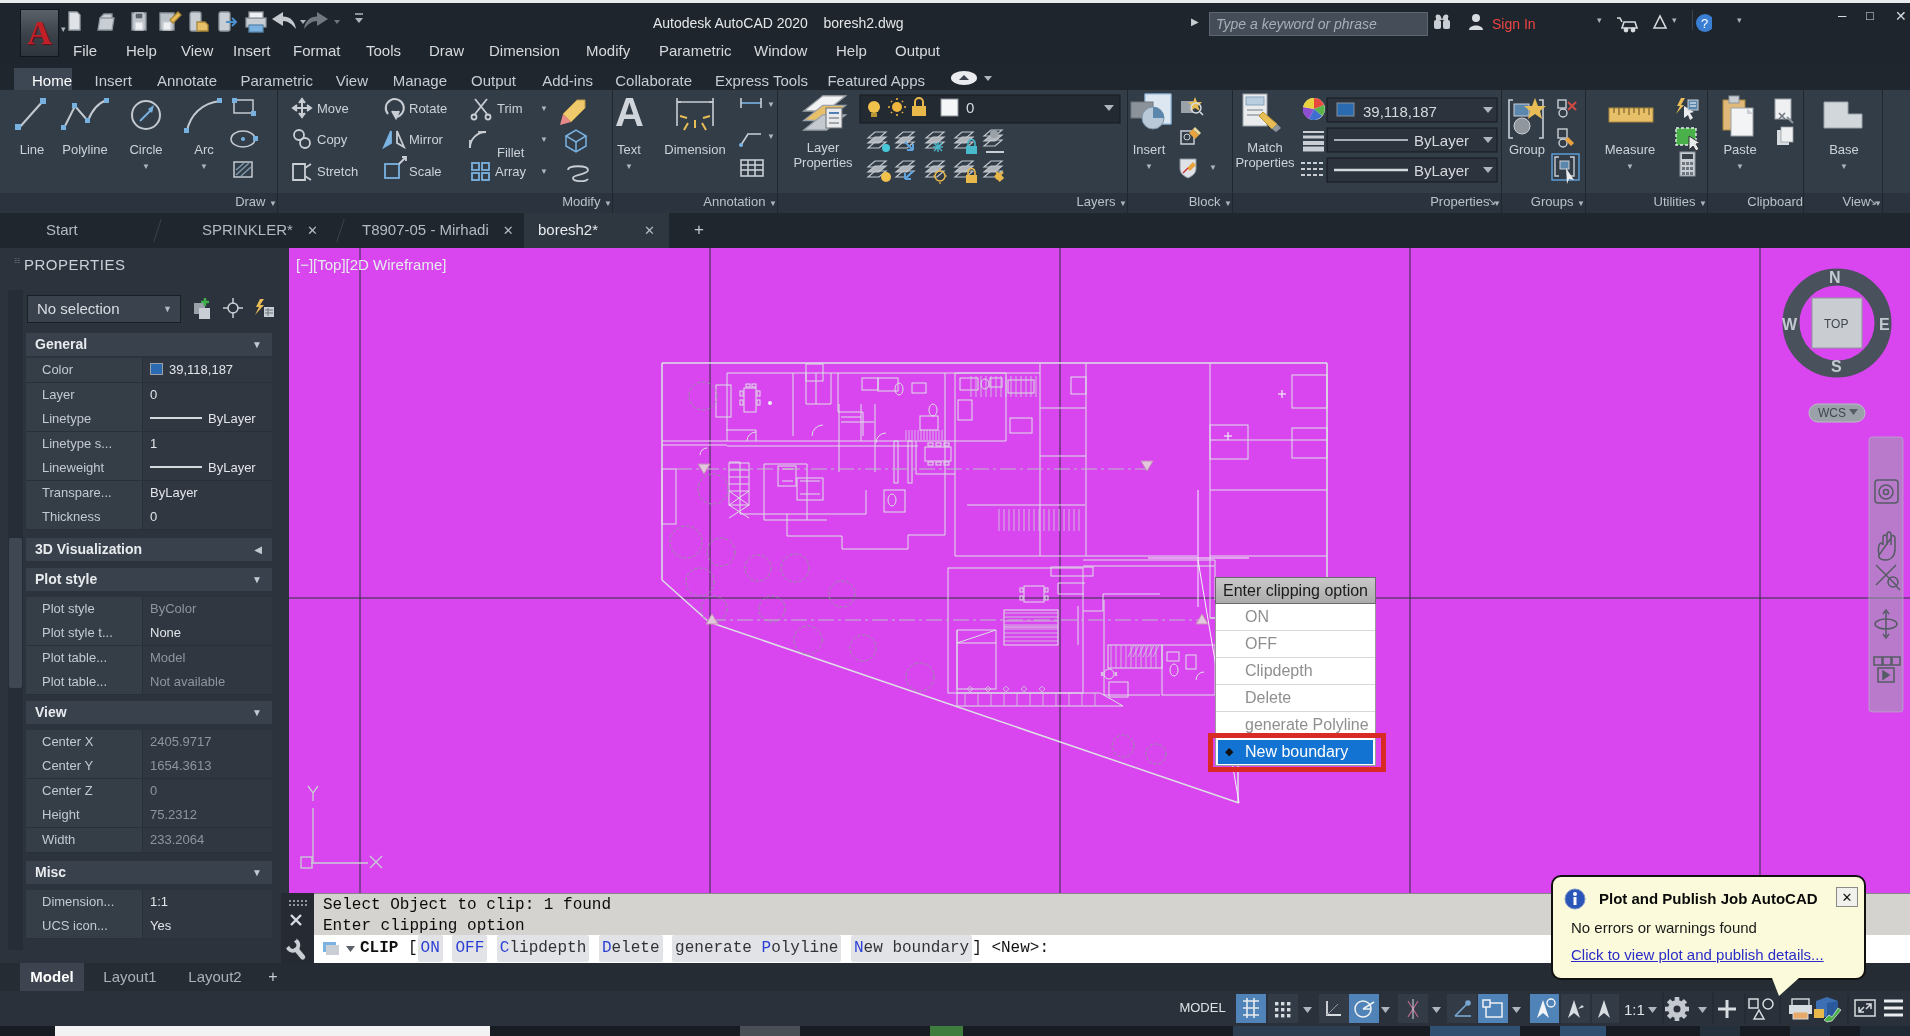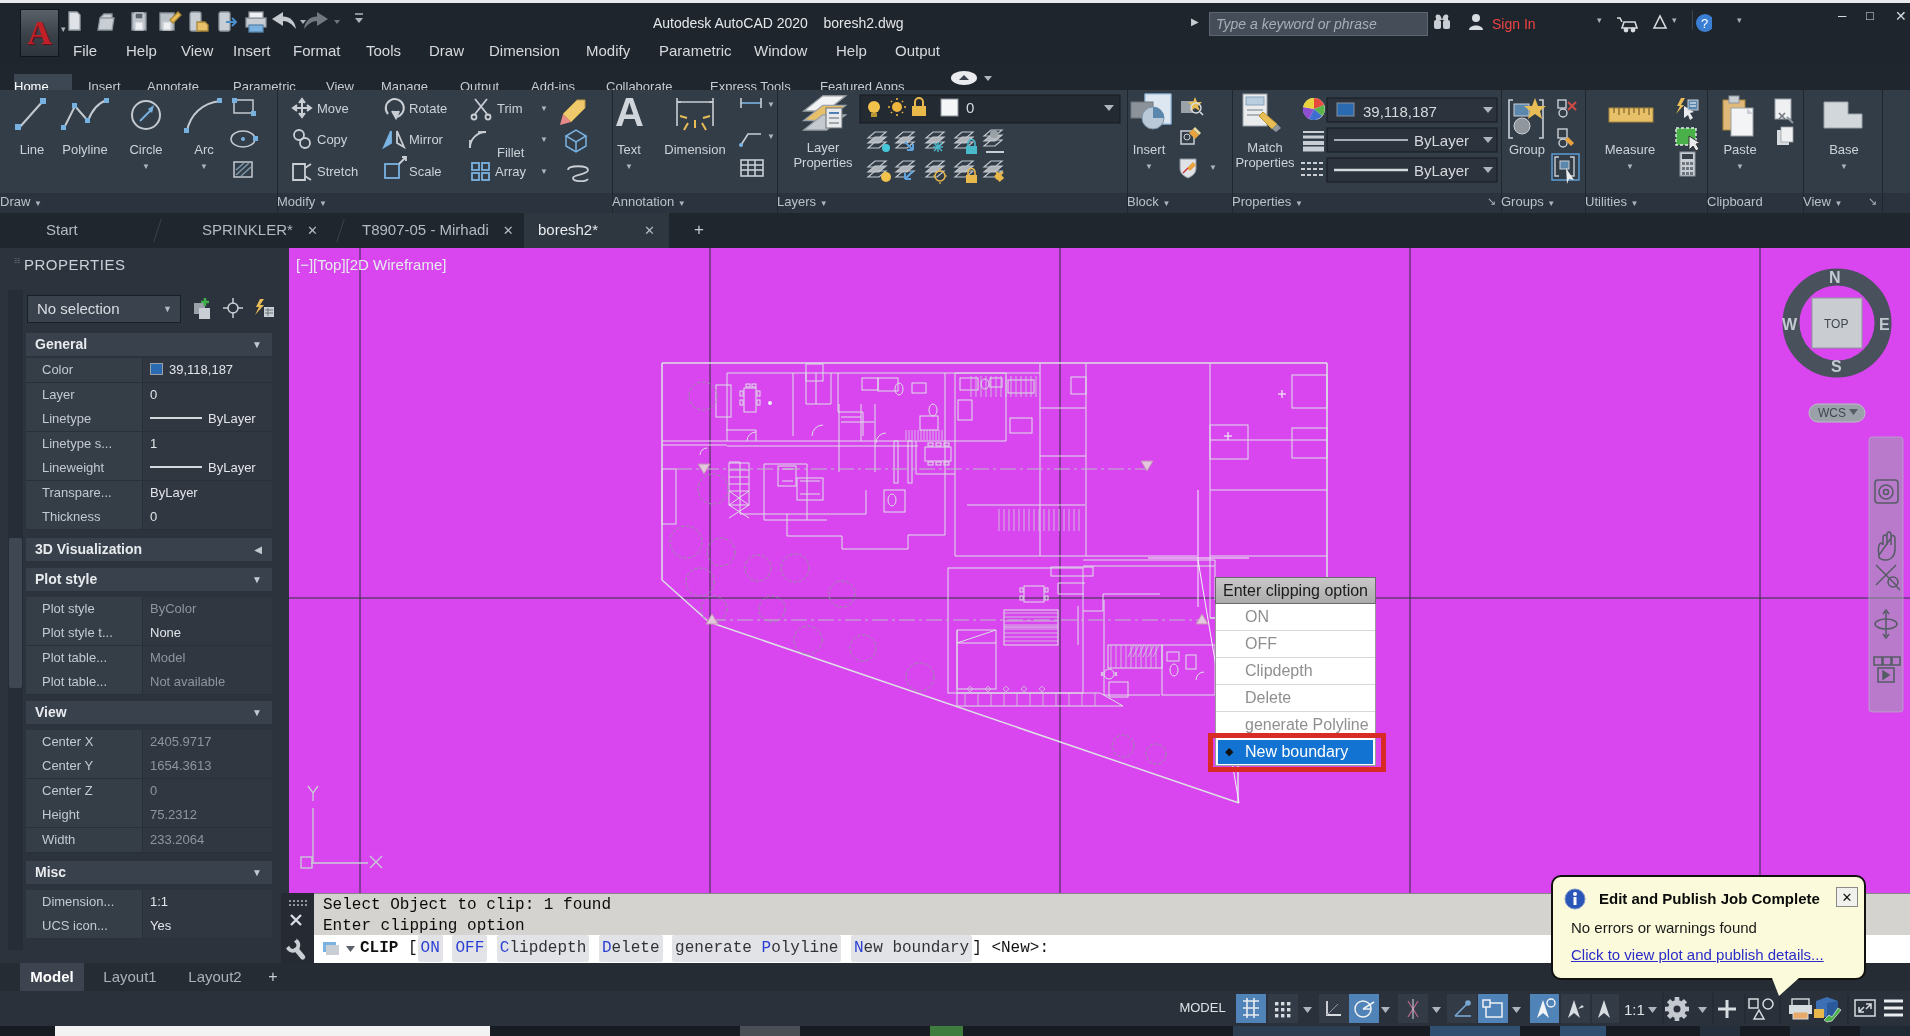--- a/index.html
+++ b/index.html
@@ -10,26 +10,26 @@
 #menubar{left:0;top:40px;width:1910px;height:24px;background:#1f252c}
 .menuitem{position:absolute;top:42px;font-size:15px;color:#d6dade}
 #logo{left:20px;top:9px;width:39px;height:48px;background:linear-gradient(#5a6169,#3a4149 55%,#2e353d);border:1px solid #11161c;z-index:5;text-align:center}
 #logo span{font-size:34px;font-weight:bold;color:#c22027;font-family:"Liberation Serif",serif;line-height:46px;text-shadow:1px 1px 1px #60101a}
 #logocaret{left:61px;top:24px;color:#aab1b8;font-size:9px;z-index:5}
 .ttl{color:#e4e7ea;font-size:14px}
 #searchbox{left:1209px;top:12px;width:219px;height:24px;background:#454d58;border:1px solid #5c6570;color:#a7aeb7;font-style:italic;font-size:14px;line-height:22px;padding-left:6px}
 .winbtn{position:absolute;top:10px;color:#d7dbdf;font-size:15px}
 
 #ribbontabs{left:0;top:64px;width:1910px;height:26px;background:#20262d}
-.rtab{position:absolute;top:10px;height:26px;line-height:26px;font-size:13px;color:#c6ccd2;text-align:left}
+.rtab{position:absolute;top:4px;height:26px;line-height:26px;font-size:15px;color:#c6ccd2;text-align:right}
 .rtab.active{background:#3d4754;color:#fff}
 
 #ribbon{left:0;top:90px;width:1910px;height:123px;background:#333d48}
 .psep{position:absolute;top:0;width:1px;height:123px;background:#20262e}
-.plabel{position:absolute;top:103px;height:20px;width:100%;font-size:13px;color:#bac1c8;text-align:left;line-height:18px}
+.plabel{position:absolute;top:103px;height:20px;width:100%;font-size:13px;color:#bac1c8;text-align:right;line-height:18px}
 .bigbtn{position:absolute;text-align:center;color:#ccd2d8;font-size:13px;line-height:15px}
 .smalltxt{position:absolute;color:#ccd2d8;font-size:13px}
 .caret{color:#aeb5bc;font-size:8px}
 
 #doctabs{left:0;top:213px;width:1910px;height:35px;background:#20262d}
 .dtab{position:absolute;top:0;height:35px;line-height:34px;font-size:15px;color:#b3bac1;padding:0 14px}
 .dtab .x{color:#b3bac1;font-size:13px;margin-left:14px}
 .dtab.active{background:#2e3640;color:#e8ebee}
 .dtabsep{position:absolute;top:6px;width:1px;height:23px;background:#3a424b;transform:skewX(-18deg)}
 
@@ -1114,17 +1114,17 @@
     </div>
 <div class="abs" id="redbox"></div>
 
 <div class="abs" id="balloontail"></div>
 <div class="abs" id="balloon">
 <svg style="position:absolute;left:11px;top:11px" width="22" height="22" viewBox="0 0 22 22">
         <circle cx="11" cy="11" r="10" fill="#2a56b8" stroke="#7a90c8"></circle>
         <rect x="9.5" y="9" width="3" height="8" fill="#fff"></rect>
         <circle cx="11" cy="6" r="2" fill="#fff"></circle>
       </svg>
-<div style="position:absolute;left:46px;top:13px;font-size:15px;font-weight:bold;color:#0a0a0a">Edit and Publish Job Complete</div>
+<div style="position:absolute;left:46px;top:13px;font-size:15px;font-weight:bold;color:#0a0a0a">Plot and Publish Job AutoCAD</div>
 <div style="position:absolute;left:283px;top:10px;width:22px;height:20px;background:#f0f0ec;border:1px solid #8a8a86;color:#111;font-size:13px;text-align:center;line-height:19px">✕</div>
 <div style="position:absolute;left:18px;top:42px;font-size:15px;color:#1a1a1a">No errors or warnings found</div>
 <div style="position:absolute;left:18px;top:69px;font-size:15px;color:#2b2bc8;text-decoration:underline">Click to view plot and publish details...</div>
 </div>
 </div>
 </body></html>

